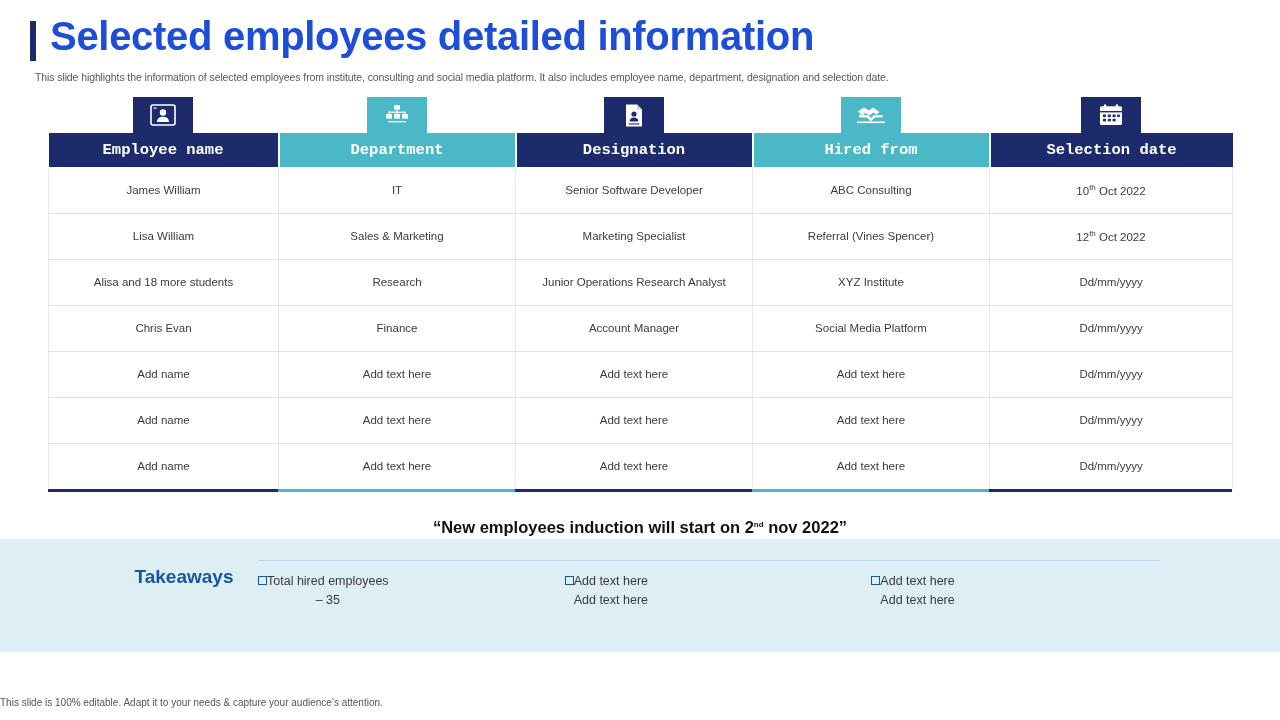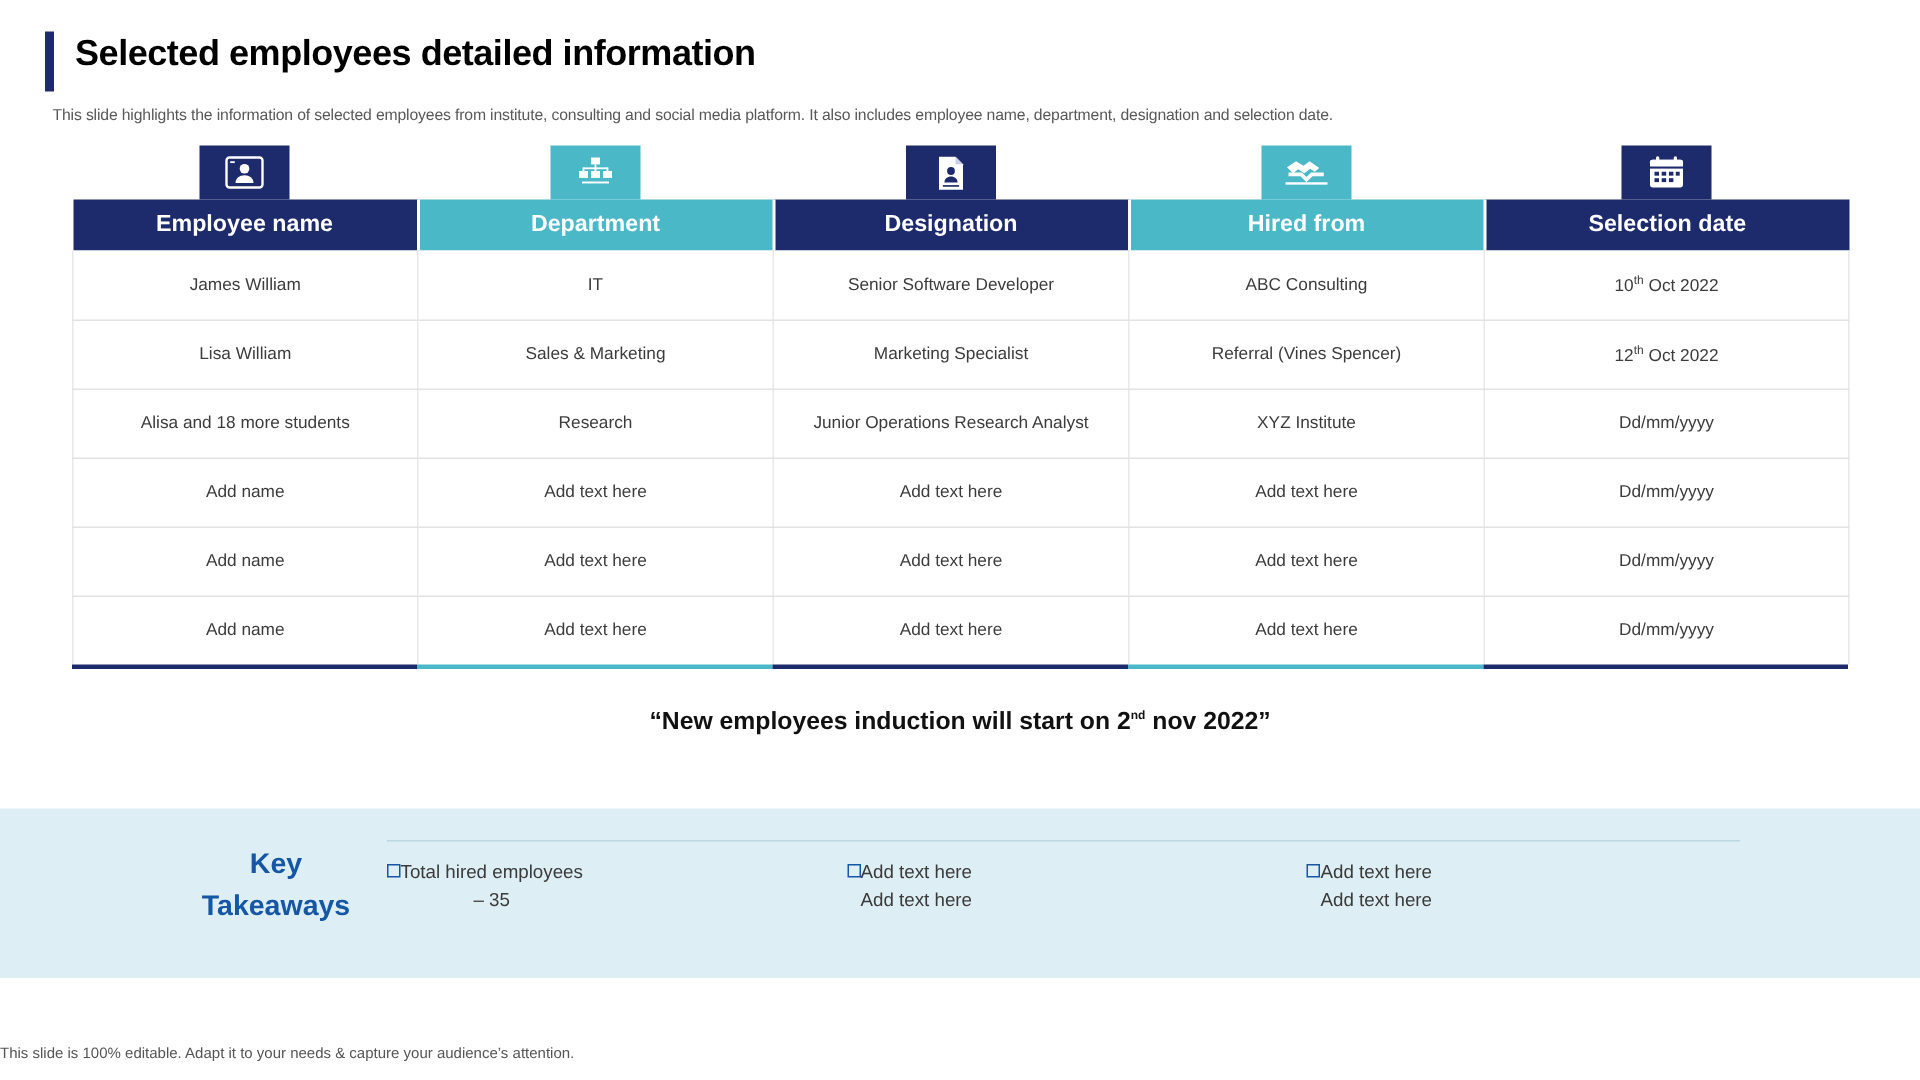--- a/index.html
+++ b/index.html
@@ -15,21 +15,21 @@
   
   .title-row {
     display: flex; align-items: flex-start;
     margin: 16px 0 0 0;
   }
   .title-bar {
     width: 6px; height: 40px; background: #1d2a6b;
     margin: 5px 14px 0 30px;
   }
   .page-title {
-    font-size: 24px; font-weight: bold; color: #000000;
+    font-size: 40px; font-weight: bold; color: #1d4ed8;
     letter-spacing: -0.3px;
     line-height: 40px;
   }
   .subtitle {
     font-size: 10.5px; color: #585858;
     margin: 10px 0 0 35px;
     letter-spacing: -0.1px;
   }
 
   
@@ -57,20 +57,21 @@
     border-collapse: collapse;
     table-layout: fixed;
   }
   table.emp th {
     height: 34px;
     font-size: 15.5px;
     font-weight: bold;
     color: #ffffff;
     text-align: center;
     border-right: 2px solid #ffffff;
+    font-family: Liberation Mono, monospace;
   }
   table.emp th:last-child { border-right: none; }
   table.emp td {
     height: 46px;
     font-size: 11.5px;
     color: #3c3c3c;
     text-align: center;
     border-bottom: 1px solid #e2e2e2;
     border-right: 1px solid #e8e8e8;
     background: #ffffff;
@@ -268,20 +269,27 @@
         <td><span>12</span><span class="sup">th</span><span> Oct 2022</span></td>
       </tr>
       <tr>
         <td>Alisa and 18 more  students</td>
         <td>Research</td>
         <td>Junior Operations Research  Analyst</td>
         <td>XYZ Institute</td>
         <td>Dd/mm/yyyy</td>
       </tr>
       <tr>
+        <td>Chris  Evan</td>
+        <td>Finance</td>
+        <td>Account Manager</td>
+        <td>Social Media Platform</td>
+        <td>Dd/mm/yyyy</td>
+      </tr>
+      <tr>
         <td>Add name</td>
         <td>Add text here</td>
         <td>Add text here</td>
         <td>Add text here</td>
         <td>Dd/mm/yyyy</td>
       </tr>
       <tr>
         <td>Add name</td>
         <td>Add text here</td>
         <td>Add text here</td>
@@ -307,21 +315,20 @@
   <div class="underline-seg" style="width:243px;background:#1d2a6b;"></div>
 </div>
 
 <div class="quote">
   <span>“New employees induction will start on 2</span><span class="sup">nd</span><span> nov 2022”</span>
 </div>
 
 <div class="band">
   <div class="band-inner">
     <div class="key-title">
-      <div>Key</div>
       <div>Takeaways</div>
     </div>
     <div class="timeline"></div>
     <div class="tl-items">
       <div class="tl-item">
         <div class="tl-marker"></div>
         <div class="tl-text">Total hired employees
 – 35</div>
       </div>
       <div class="tl-item">

